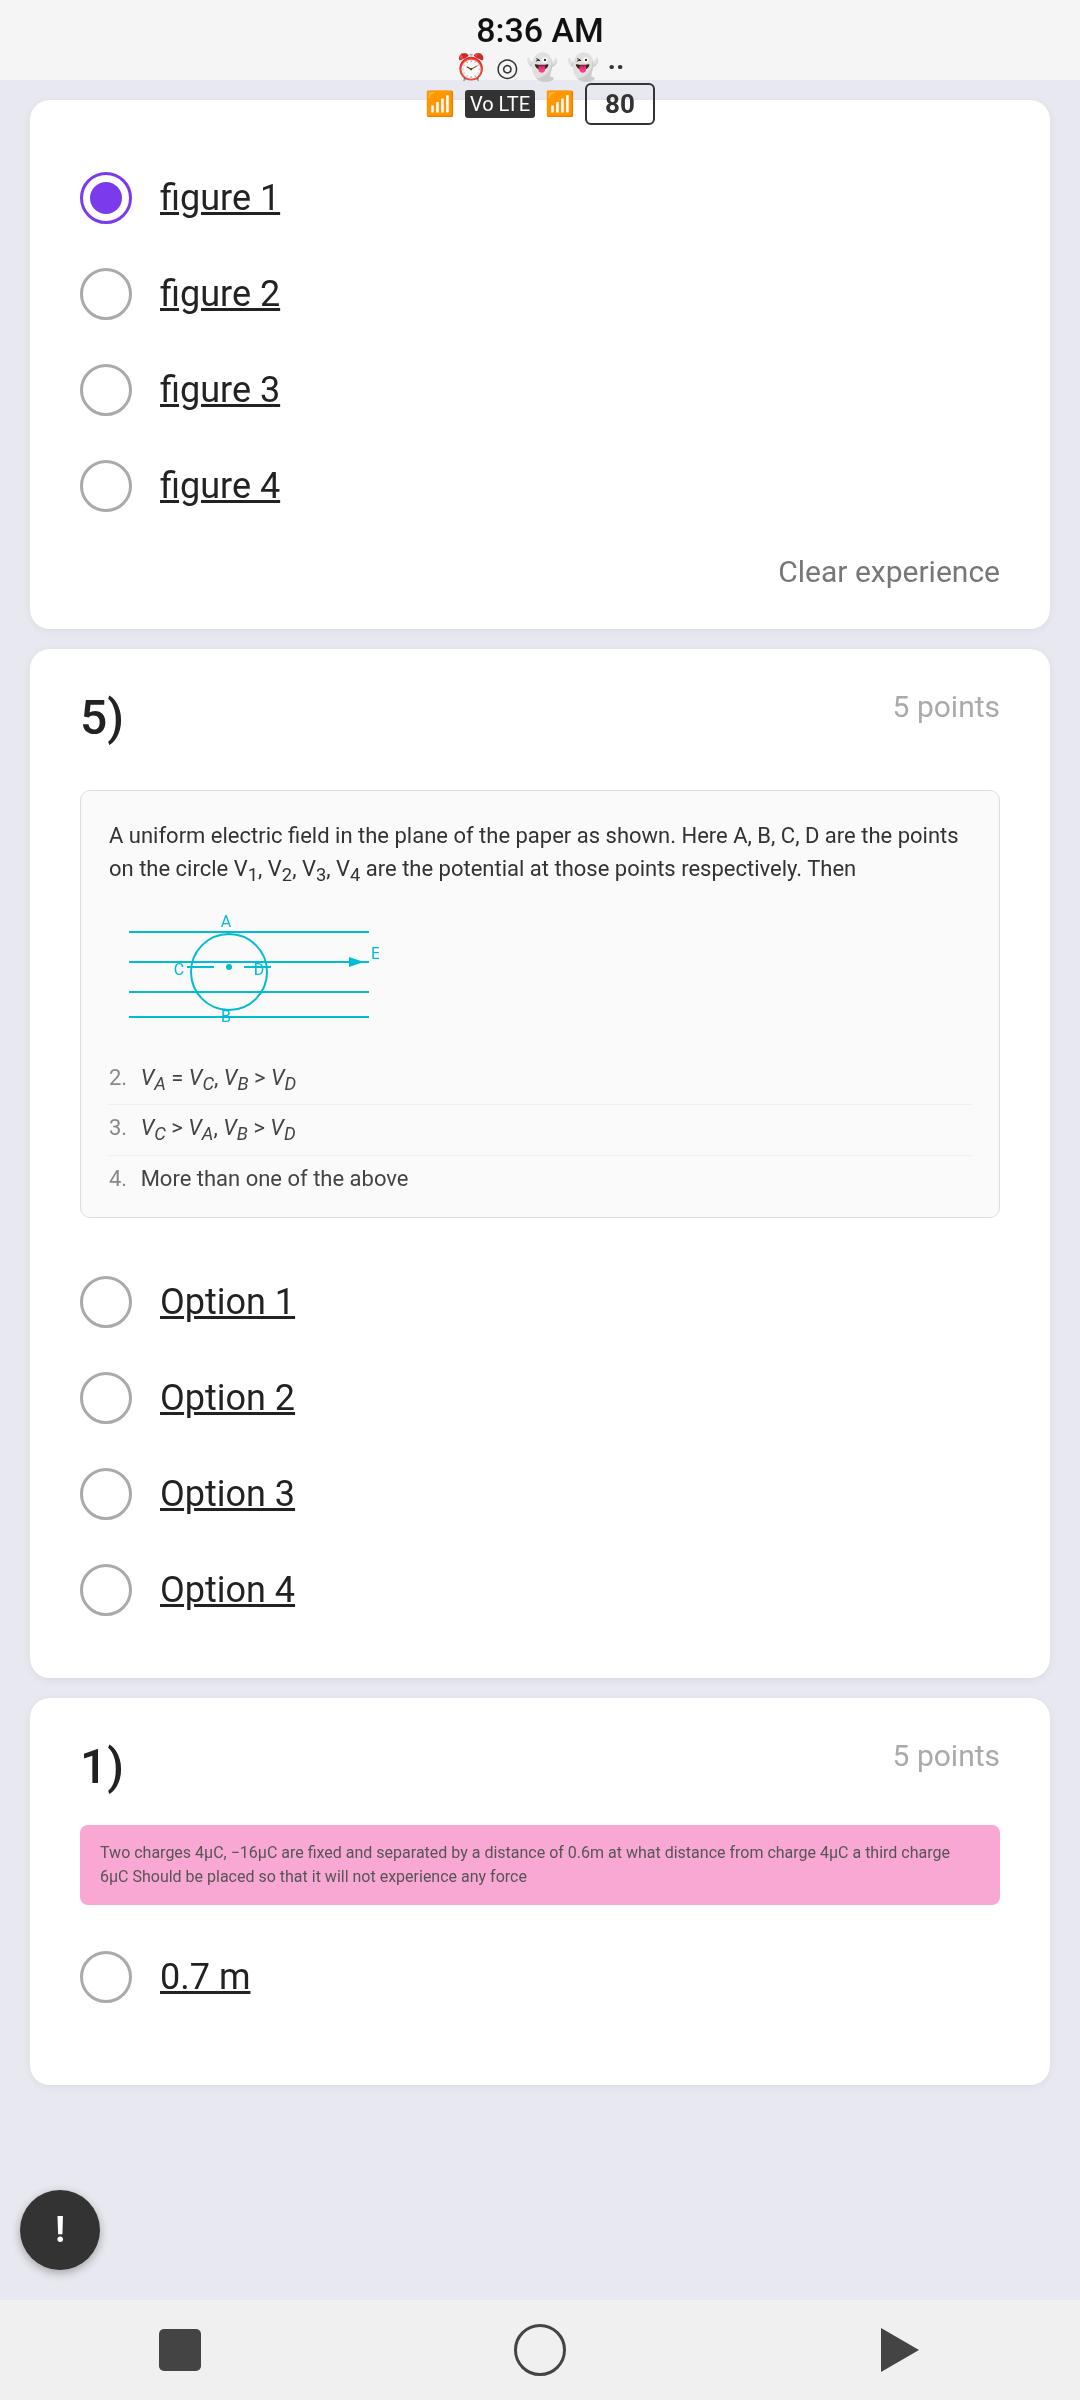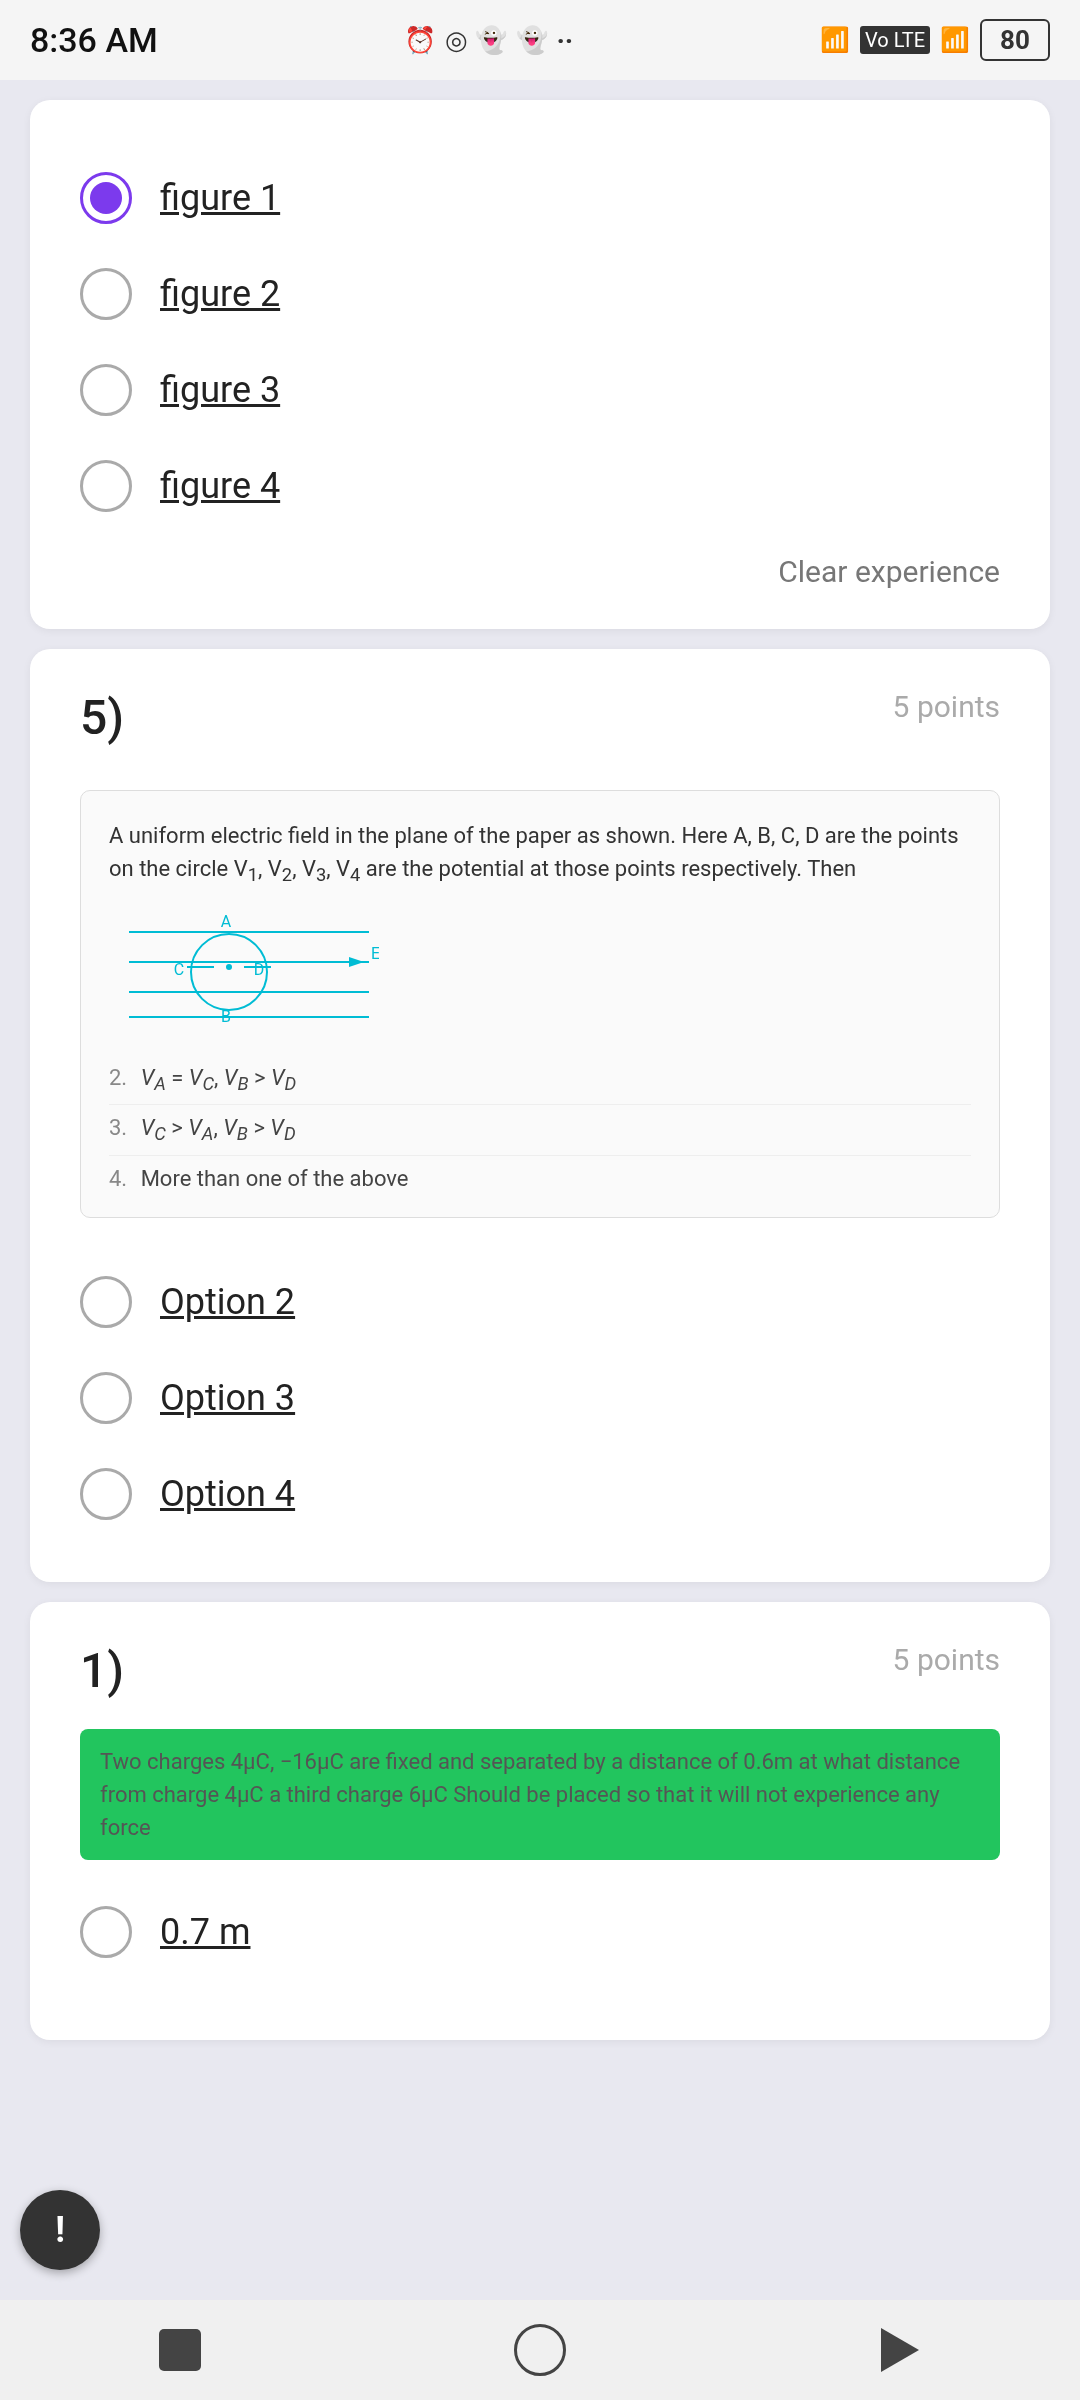--- a/index.html
+++ b/index.html
@@ -14,20 +14,21 @@
     }
 
     
     .status-bar {
       display: flex;
       justify-content: space-between;
       align-items: center;
       padding: 10px 30px;
       background: #f5f5f5;
       height: 80px;
+      flex-direction: column;
     }
     .status-time {
       font-size: 34px;
       font-weight: 500;
       color: #111;
     }
     .status-icons {
       display: flex;
       align-items: center;
       gap: 8px;
@@ -172,25 +173,25 @@
       margin-right: 8px;
     }
 
     
     .answer-options {
       margin-top: 10px;
     }
 
     
     .problem-text {
-      font-size: 22px;
+      font-size: 16px;
       color: #555;
       line-height: 1.5;
       margin-bottom: 24px;
-      background: #22c55e;
+      background: #f9a8d4;
       border-radius: 8px;
       padding: 16px 20px;
     }
 
     
     .nav-bar {
       position: fixed;
       bottom: 0;
       left: 0;
       width: 1080px;
@@ -349,20 +350,24 @@
         </li>
         <li>
           <span class="opt-num">4.</span>
           <span>More than one of the above</span>
         </li>
       </ul>
     </div>
 
     <div class="answer-options">
 
+      <div class="radio-option">
+        <div class="radio-circle"></div>
+        <span class="radio-label">Option 1</span>
+      </div>
 
       <div class="radio-option">
         <div class="radio-circle"></div>
         <span class="radio-label">Option 2</span>
       </div>
 
       <div class="radio-option">
         <div class="radio-circle"></div>
         <span class="radio-label">Option 3</span>
       </div>

